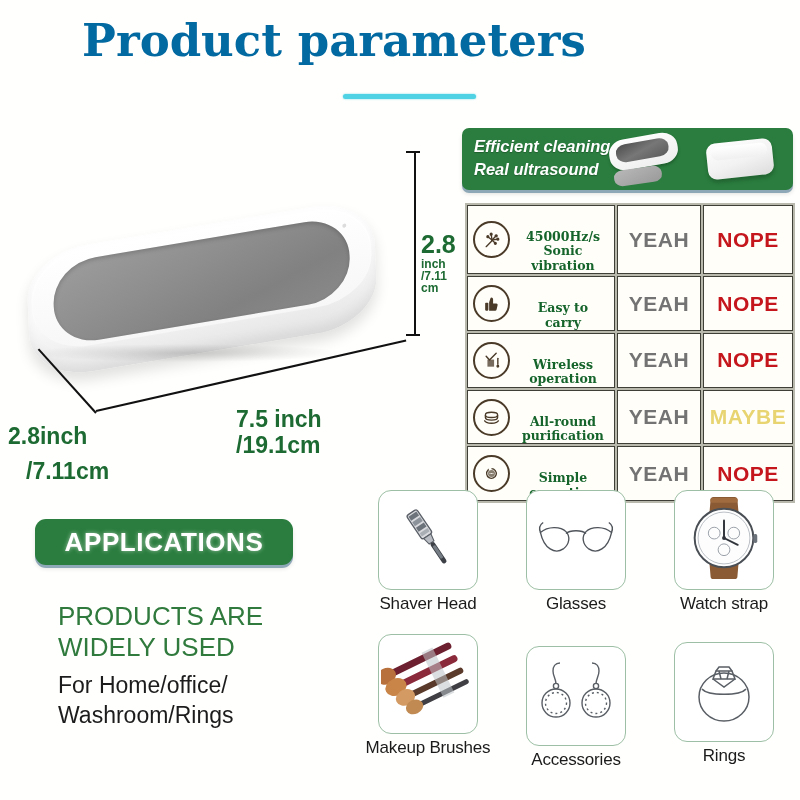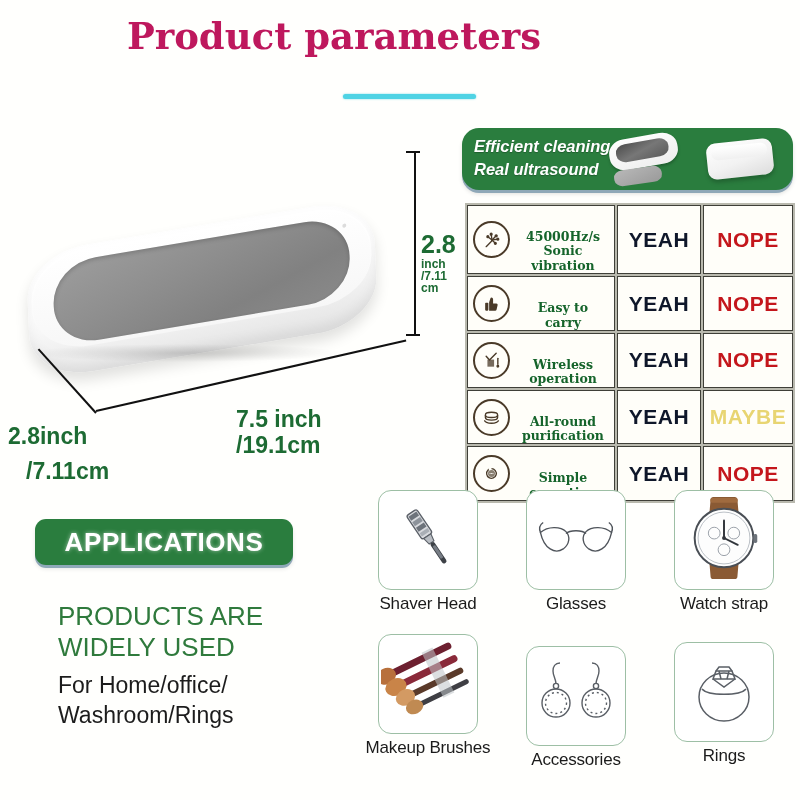--- a/index.html
+++ b/index.html
@@ -22,23 +22,23 @@
 
   
   .title {
     position: absolute;
     left: 0;
     top: 14px;
     width: 668px;
     text-align: center;
     font-family: "DejaVu Serif", serif;
     font-weight: bold;
-    font-size: 37px;
+    font-size: 45px;
     letter-spacing: 0px;
-    color: #be185d;
+    color: #0369a1;
   }
   .title-underline {
     position: absolute;
     left: 343px;
     top: 94px;
     width: 133px;
     height: 5px;
     border-radius: 3px;
     background: #4fd3e4;
     box-shadow: 0 0 2px rgba(79,211,228,0.8);
@@ -190,21 +190,21 @@
   }
 
   
   .banner {
     position: absolute;
     left: 462px;
     top: 128px;
     width: 331px;
     height: 62px;
     background: #2a7d3e;
-    border-radius: 17px;
+    border-radius: 7px;
     box-shadow: 0 3px 0 0 #8fa8b8, 0 4px 4px rgba(0,0,0,0.12);
     overflow: hidden;
   }
   .banner-text {
     position: absolute;
     left: 12px;
     top: 7px;
     color: #ffffff;
     font-weight: bold;
     font-size: 16.5px;
@@ -317,21 +317,21 @@
     color: #15642b;
     padding-right: 2px;
     margin-top: 24px;
   }
   .verdict {
     text-align: center;
     font-weight: bold;
     font-size: 21px;
     letter-spacing: 0.5px;
   }
-  .verdict-yes { color: #0f172a; }
+  .verdict-yes { color: #737373; }
   .verdict-no { color: #c4161c; }
   .verdict-maybe { color: #e8d572; }
 
   
   .apps-badge {
     position: absolute;
     left: 35px;
     top: 519px;
     width: 258px;
     height: 46px;

